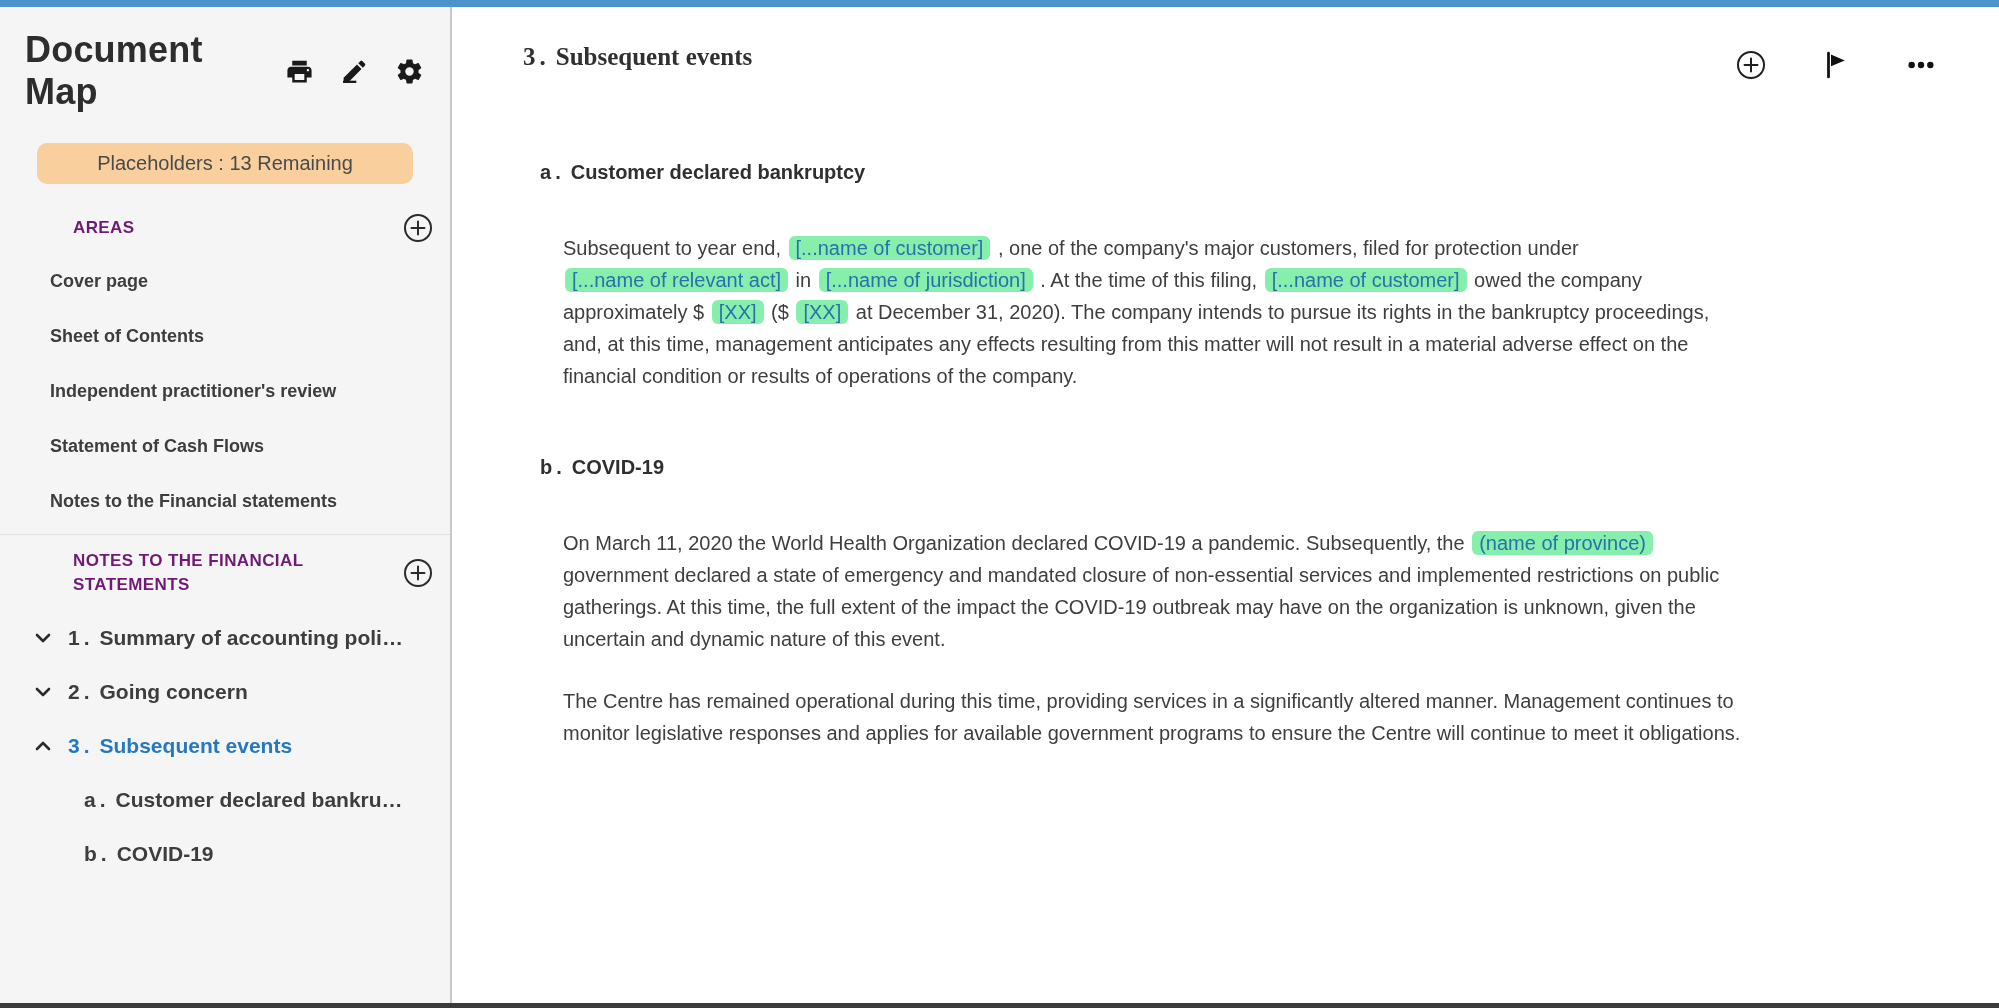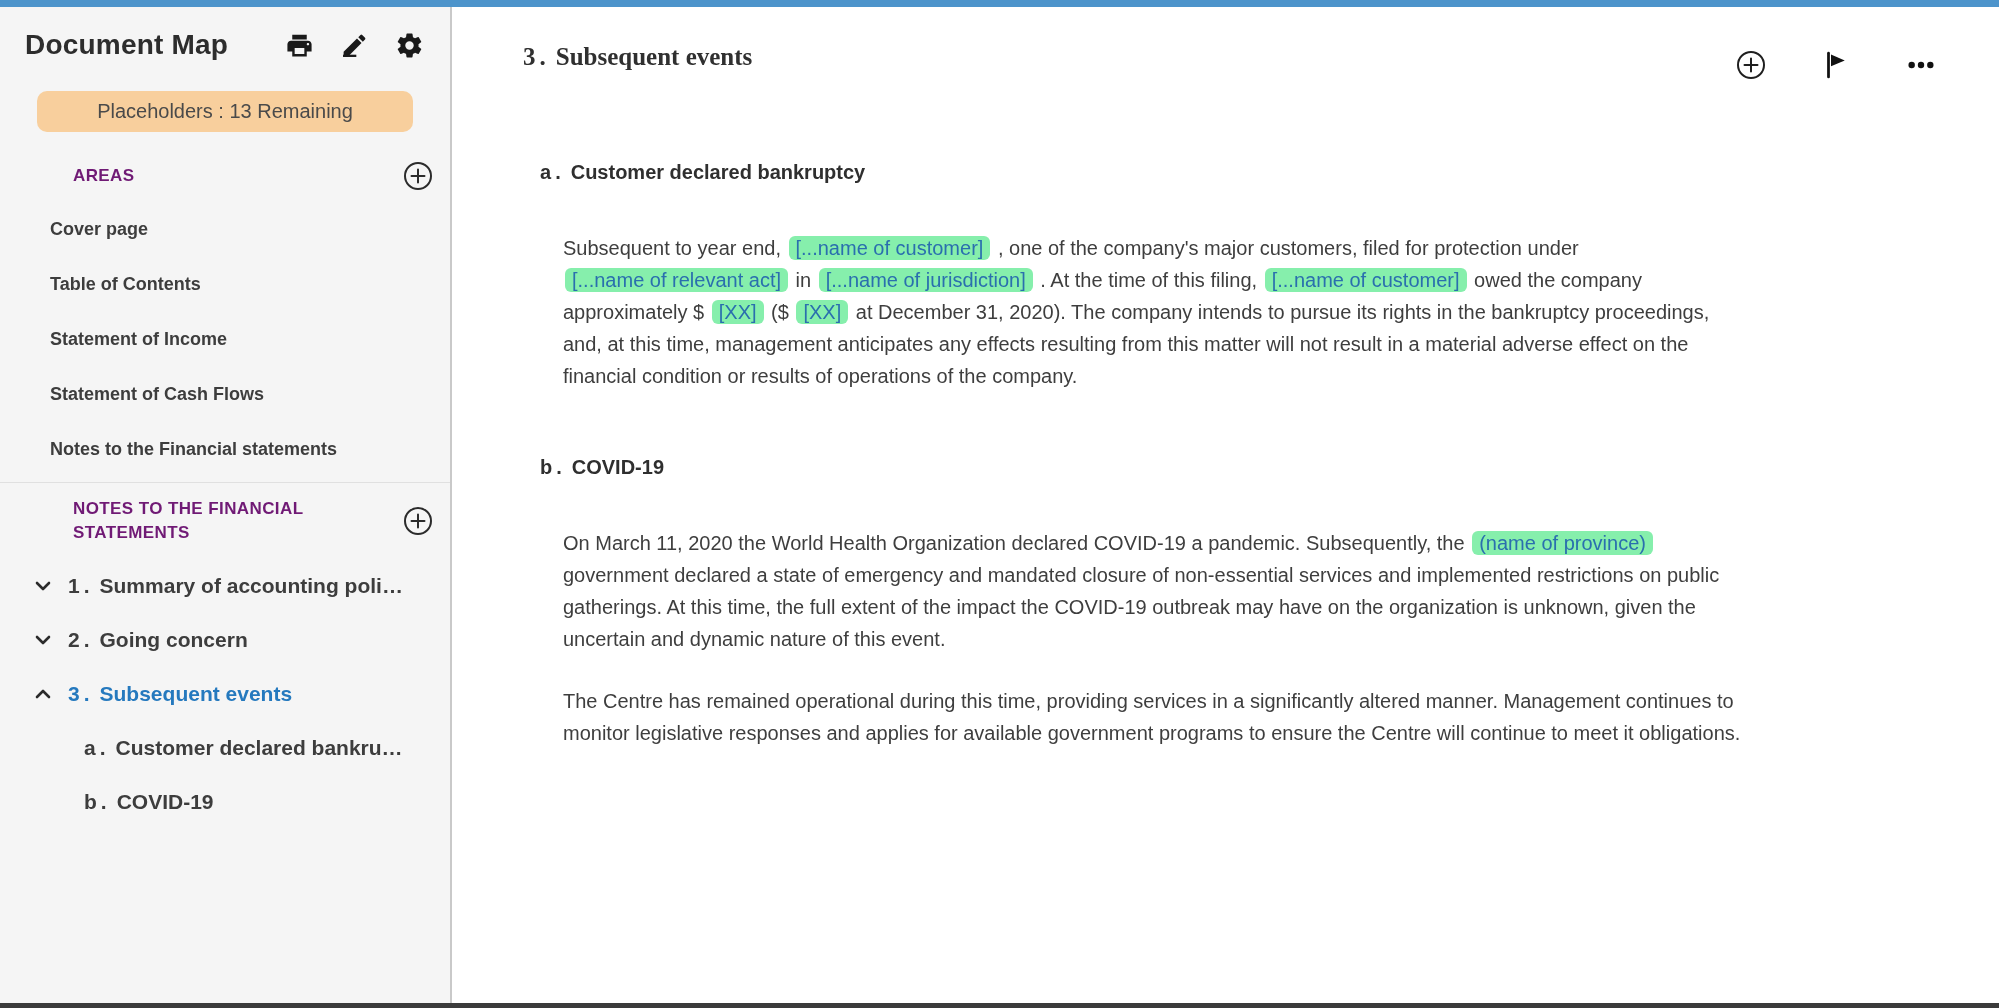--- a/index.html
+++ b/index.html
@@ -10,21 +10,21 @@
   }
   .topbar{position:absolute;top:0;left:0;right:0;height:7px;background:#4d94cb;}
   .bottombar{position:absolute;bottom:0;left:0;right:0;height:5px;background:#3b3b3b;}
 
   
   .sidebar{
     position:absolute;top:7px;bottom:5px;left:0;width:450px;
     background:#f5f5f5;border-right:2px solid #c9c9c9;overflow:hidden;
   }
   .sb-header{display:flex;align-items:center;padding:22px 26px 0 25px;}
-  .sb-title{font-size:28px;font-weight:700;color:#2d2d2d;margin:0;letter-spacing:.2px;}
+  .sb-title{font-size:36px;font-weight:700;color:#2d2d2d;margin:0;letter-spacing:.2px;}
   .sb-tools{margin-left:auto;display:flex;gap:26px;align-items:center;}
   .icon-btn{background:none;border:none;padding:0;margin:0;cursor:pointer;display:flex;align-items:center;justify-content:center;}
   .icon-btn svg{display:block;}
 
   .badge{
     margin:30px 37px 0 37px;height:41px;background:#f8cf9d;border-radius:10px;
     display:flex;align-items:center;justify-content:center;
     font-size:20px;color:#4a4a4a;cursor:pointer;
   }
 
@@ -118,22 +118,22 @@
     <button class="icon-btn add">
       <svg width="32" height="32" viewBox="0 0 32 32">
           <circle cx="16" cy="16" r="13" fill="none" stroke="#2b2b2b" stroke-width="2"></circle>
           <path d="M16 9.5v13M9.5 16h13" fill="none" stroke="#2b2b2b" stroke-width="2" stroke-linecap="round"></path>
         </svg>
     </button>
   </div>
 
   <ul class="areas">
     <li class="area-item">Cover page</li>
-    <li class="area-item">Table of Contents</li>
-    <li class="area-item">Statement of Income</li>
+    <li class="area-item">Sheet of Contents</li>
+    <li class="area-item">Independent practitioner's review</li>
     <li class="area-item">Statement of Cash Flows</li>
     <li class="area-item">Notes to the Financial statements</li>
   </ul>
 
   <div class="sb-divider"></div>
 
   <div class="sb-section-head notes-head">
     <span class="head-label">NOTES TO THE FINANCIAL STATEMENTS</span>
     <button class="icon-btn add">
       <svg width="32" height="32" viewBox="0 0 32 32">

